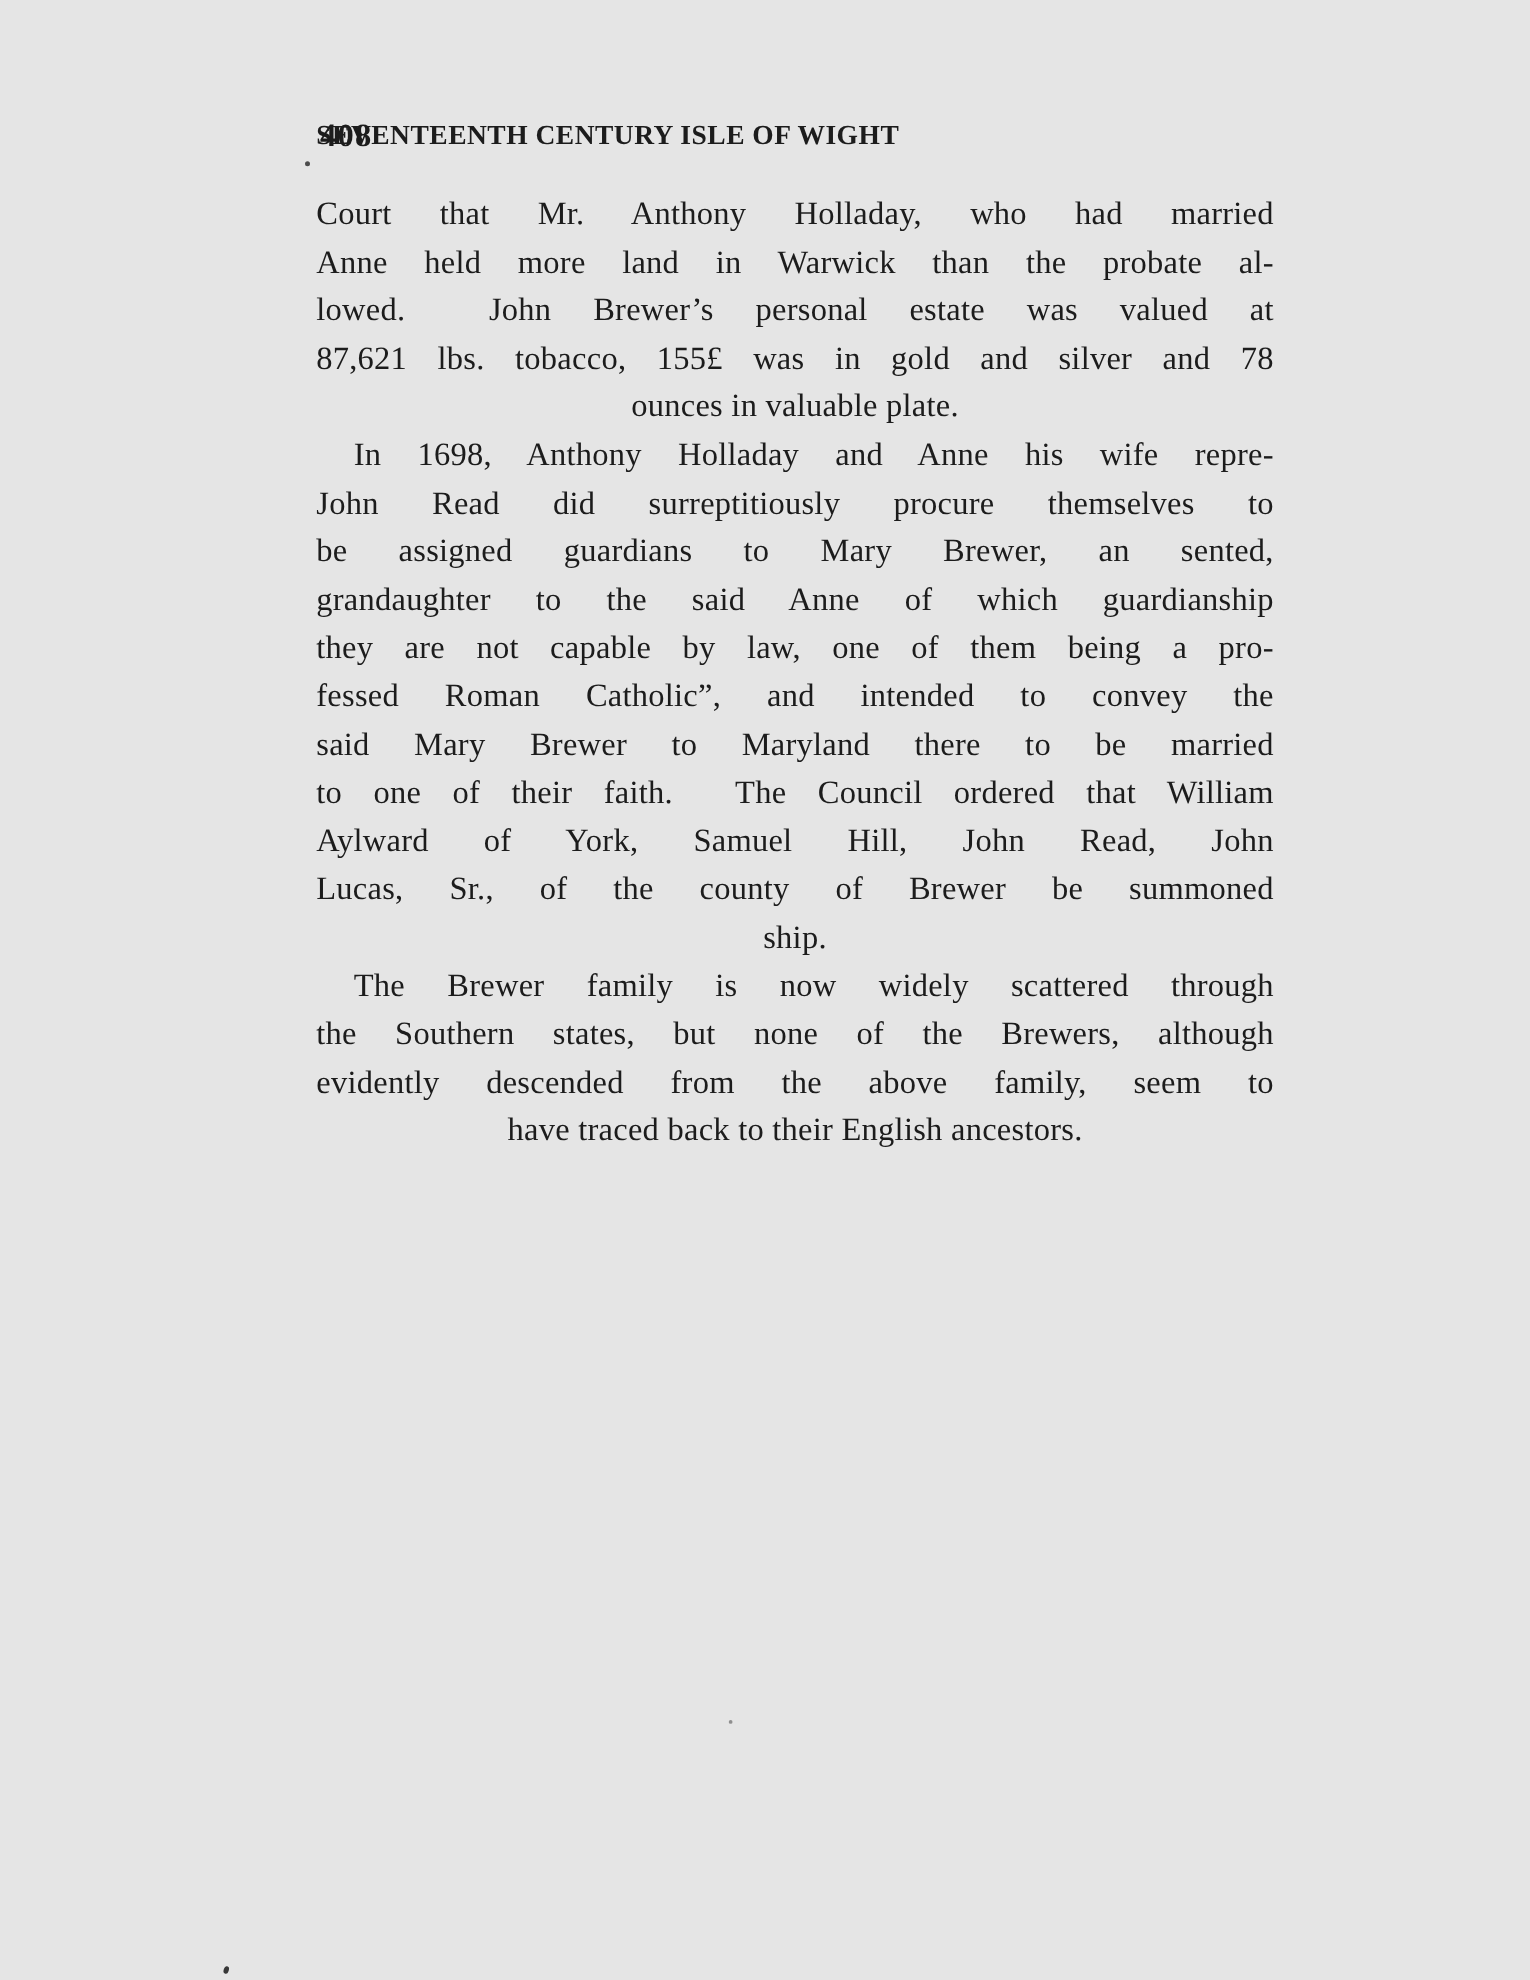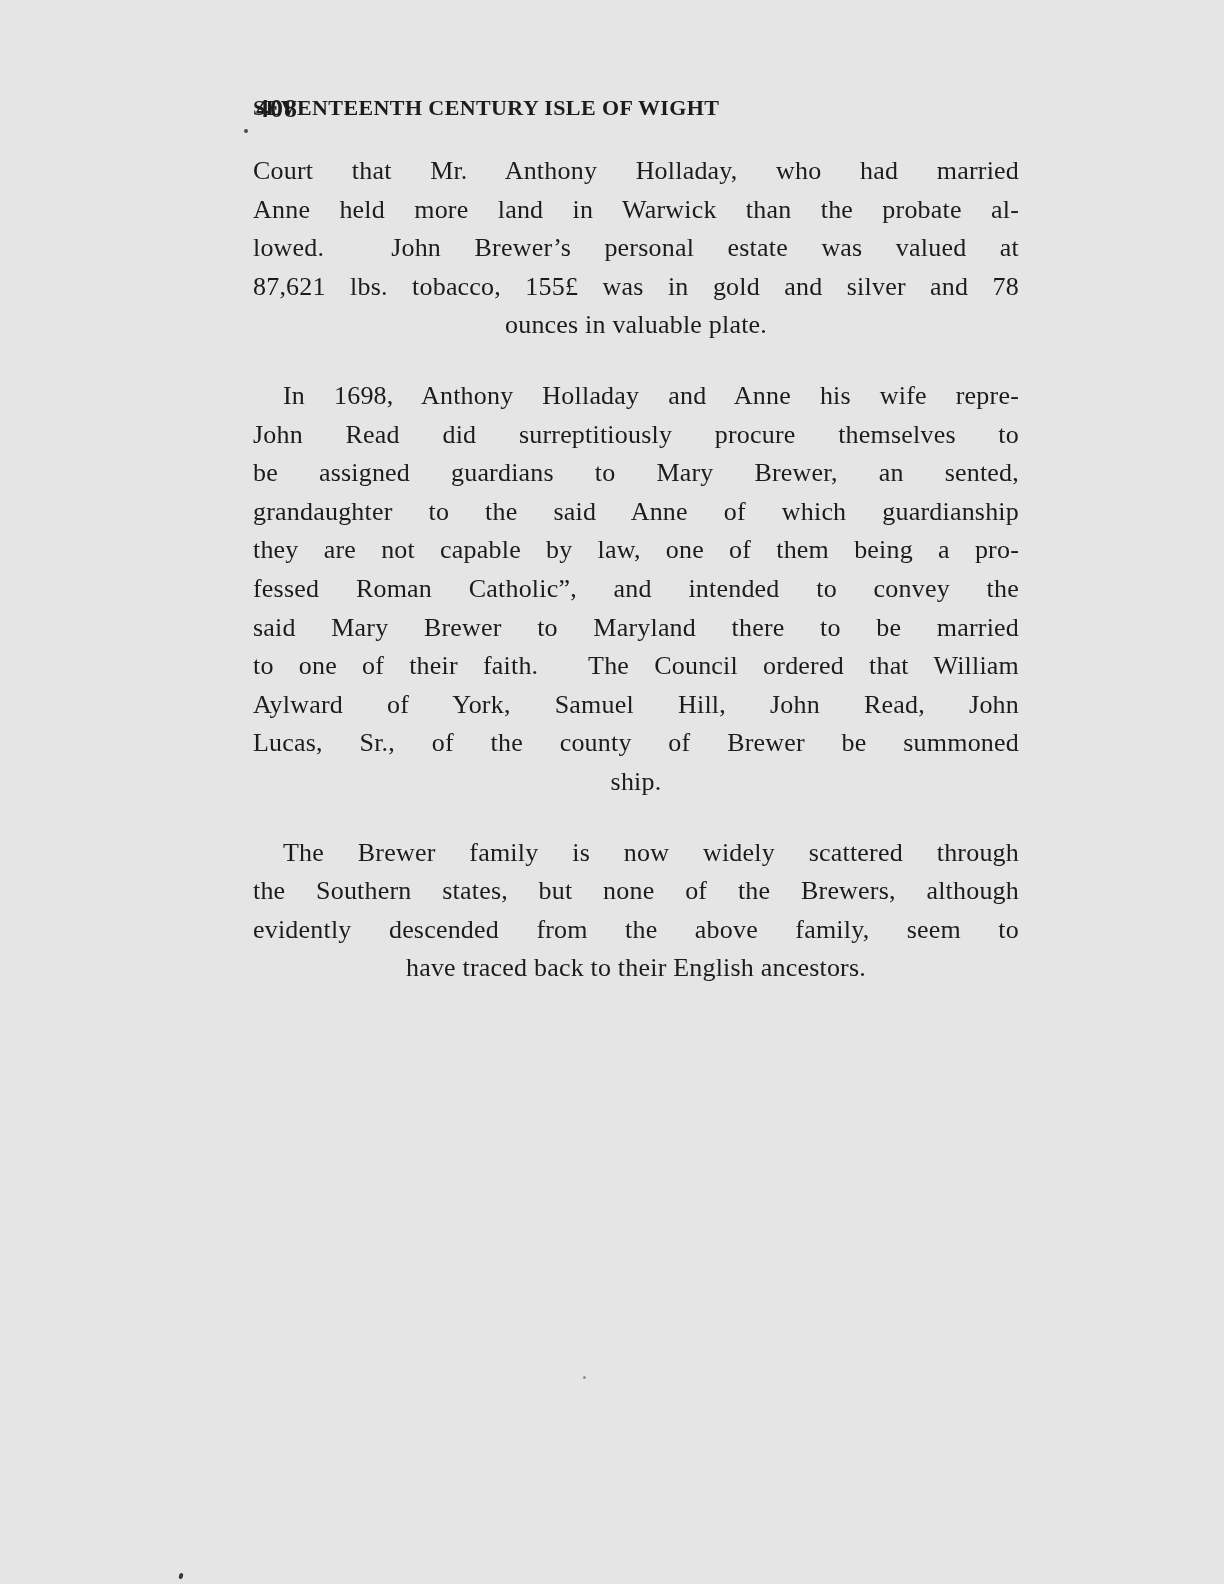--- a/index.html
+++ b/index.html
@@ -23,21 +23,21 @@
     font-size:22px;font-weight:700;letter-spacing:0.4px;line-height:28px;
     white-space:nowrap;
   }
   .page-body{
     position:absolute;left:253px;top:152px;width:766px;
     font-size:26px;line-height:38.6px;letter-spacing:0.2px;
   }
   .para{margin:0;padding:0;}
   .line{text-align:center;}
   .line.j{text-align:justify;text-align-last:justify;}
-  .line.indent{text-indent:30px;margin-top:32px;}
+  .line.indent{text-indent:30px;}
   .speck{position:absolute;border-radius:50%;}
   .speck-1{left:244px;top:129px;width:4px;height:4px;background:#4c4c4c;}
   .speck-2{left:583px;top:1376px;width:3px;height:3px;background:#8f8f8f;}
   .speck-3{left:179px;top:1573px;width:4px;height:6px;background:#383838;border-radius:45%;transform:rotate(18deg);}
 </style>
 </head>
 <body>
 
 <div class="page">
 

